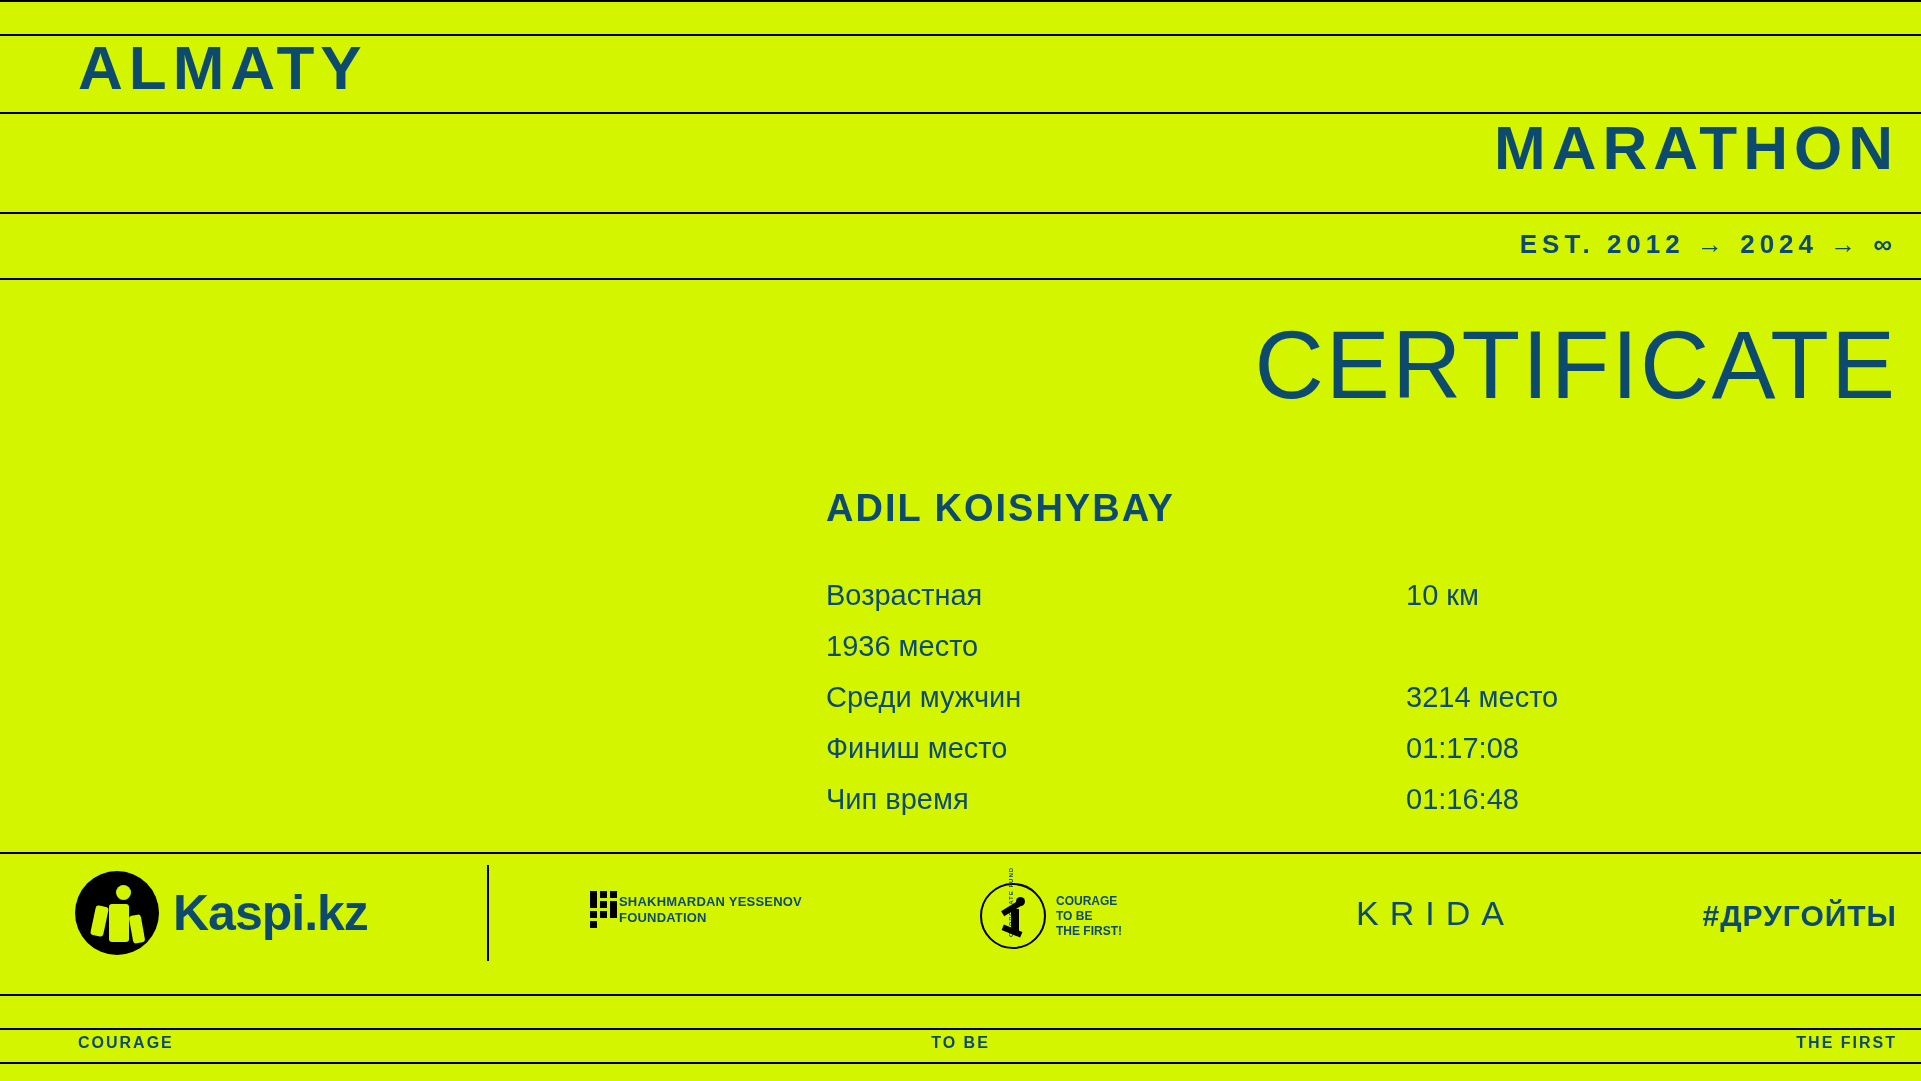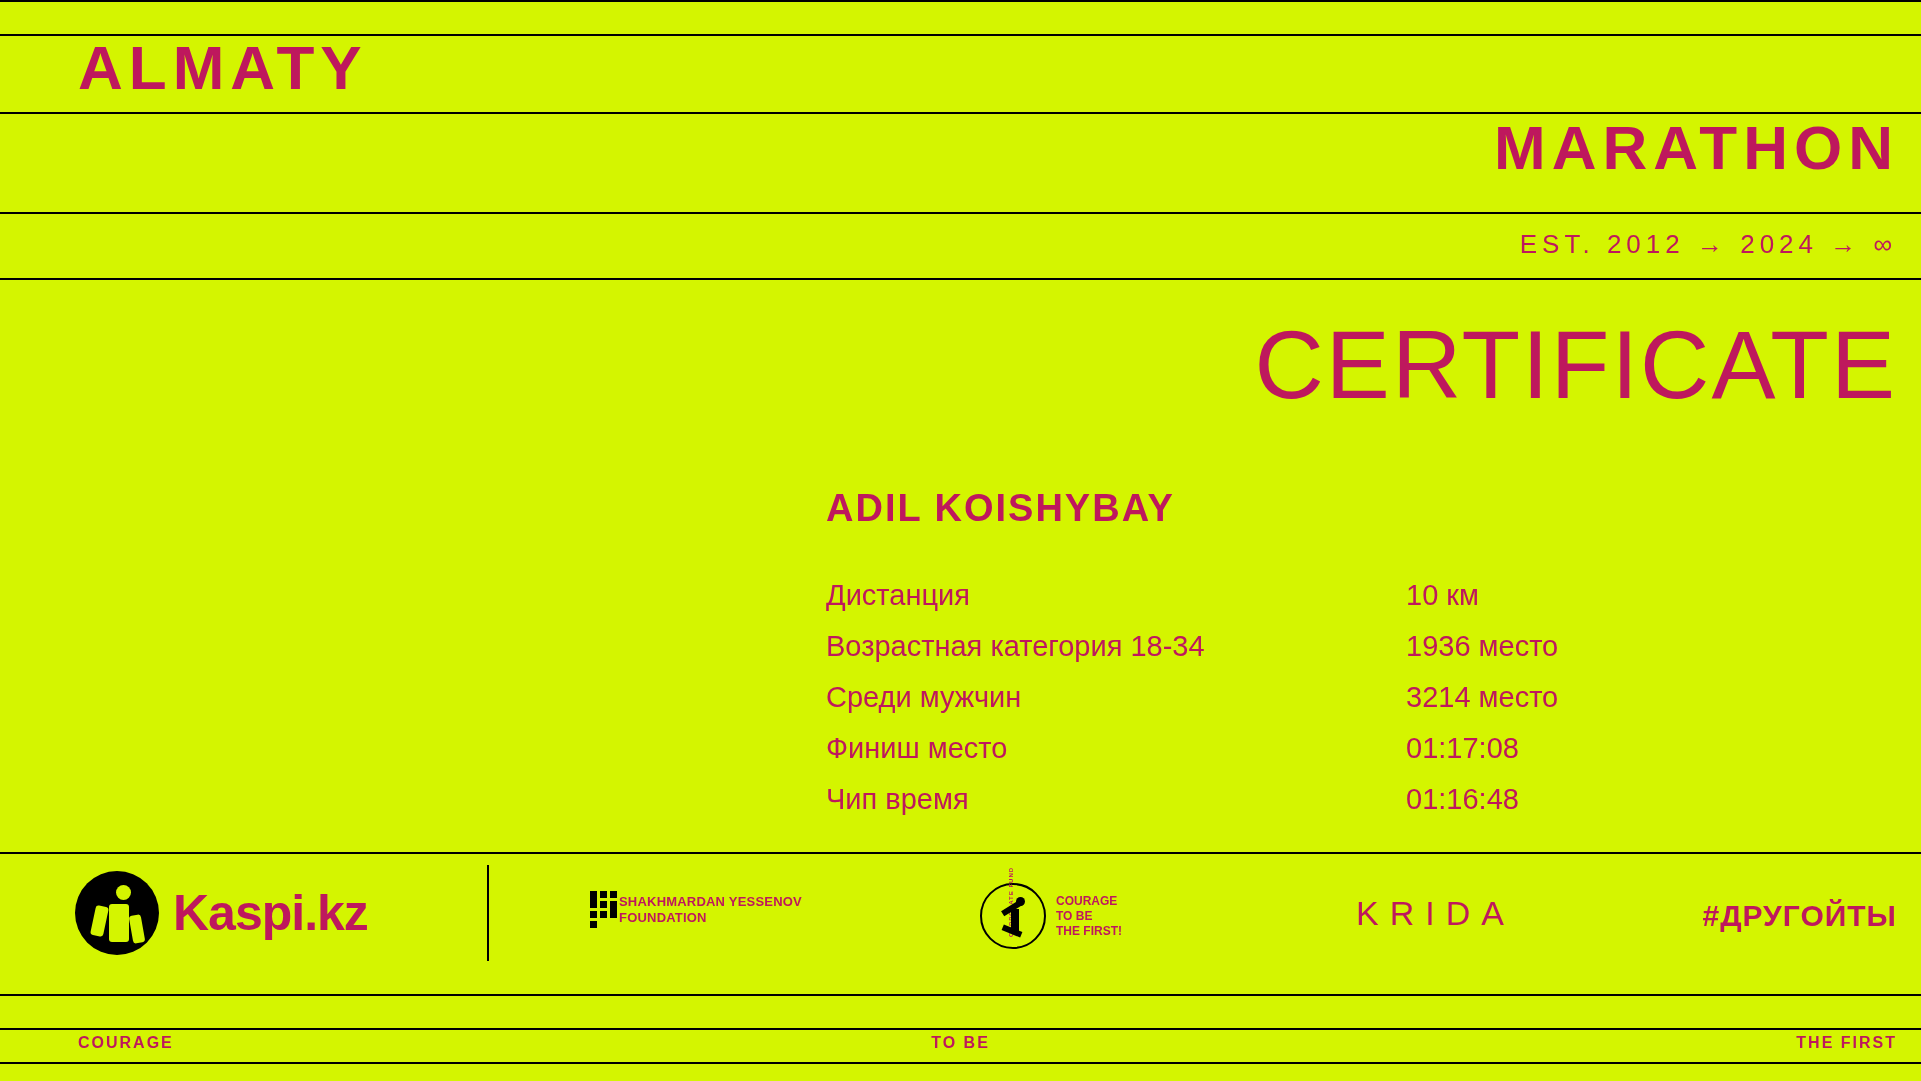--- a/index.html
+++ b/index.html
@@ -12,21 +12,21 @@
     height: 1081px;
     overflow: hidden;
     font-family: "Liberation Sans", sans-serif;
   }
 
   .certificate {
     position: relative;
     width: 1921px;
     height: 1081px;
     background: #d4f500;
-    color: #be185d;
+    color: #0c4a6e;
     box-sizing: border-box;
   }
 
   
   .rule {
     position: absolute;
     left: 0;
     width: 1921px;
     height: 2px;
     background: #000000;
@@ -52,21 +52,21 @@
     letter-spacing: 6px;
     line-height: 64px;
     white-space: nowrap;
     text-align: right;
   }
   .hdr-est {
     position: absolute;
     right: 24px;
     top: 230px;
     font-size: 26px;
-    font-weight: 400;
+    font-weight: 700;
     letter-spacing: 5px;
     line-height: 28px;
     white-space: nowrap;
     text-align: right;
   }
 
   
   .title {
     position: absolute;
     right: 24px;
@@ -349,25 +349,24 @@
   <div class="hdr-almaty">ALMATY</div>
   <div class="hdr-marathon">MARATHON</div>
   <div class="hdr-est">EST. 2012 → 2024 → ∞</div>
 
   <div class="title">CERTIFICATE</div>
 
   <div class="athlete">ADIL KOISHYBAY</div>
 
   <div class="results">
     <div class="res-row">
-      <div class="res-label">Дистанция</div>
+      <div class="res-label">Возрастная</div>
       <div class="res-value">10 км</div>
     </div>
     <div class="res-row">
-      <div class="res-label">Возрастная категория 18-34</div>
       <div class="res-value">1936 место</div>
     </div>
     <div class="res-row">
       <div class="res-label">Среди мужчин</div>
       <div class="res-value">3214 место</div>
     </div>
     <div class="res-row">
       <div class="res-label">Финиш место</div>
       <div class="res-value">01:17:08</div>
     </div>

